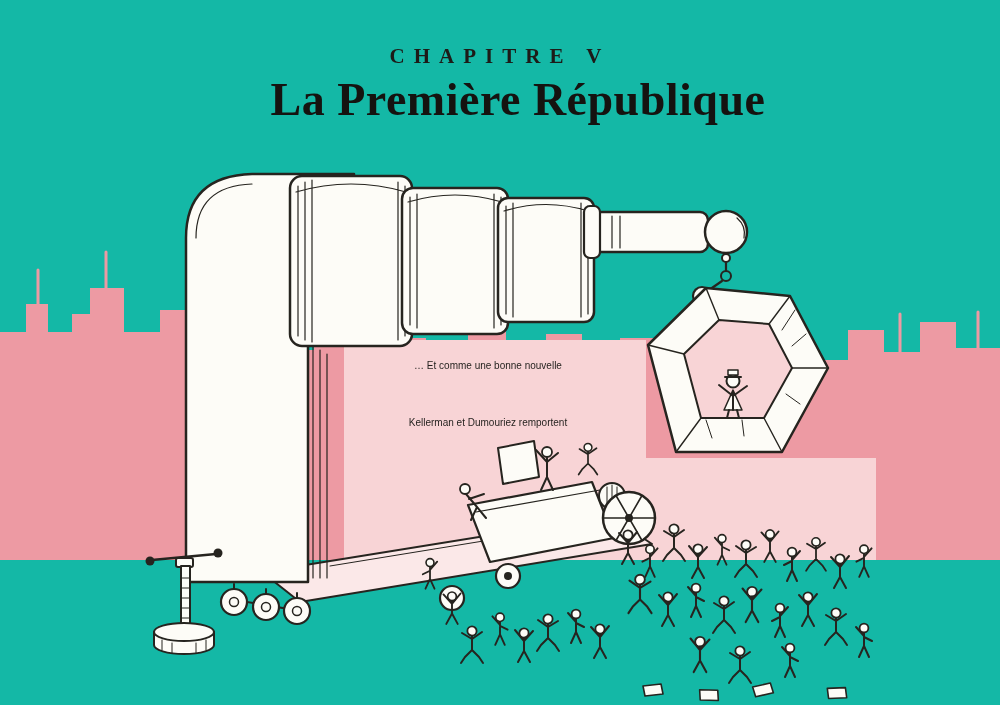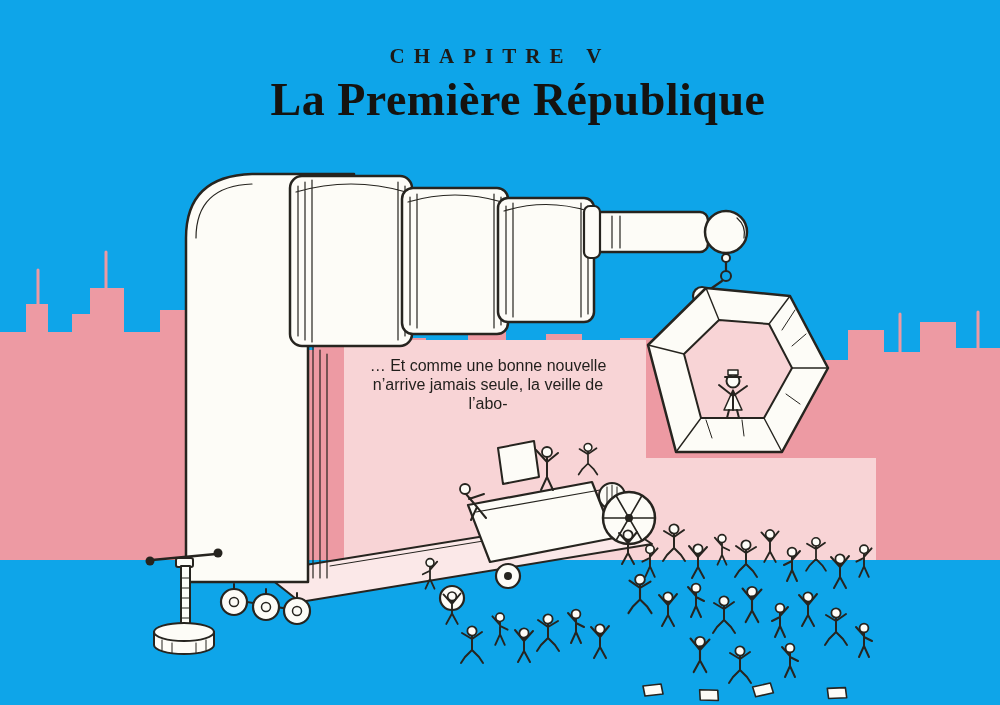--- a/index.html
+++ b/index.html
@@ -1,32 +1,32 @@
 <!DOCTYPE html>
 <html><head>
 <meta charset="utf-8">
 <style>
   html,body{margin:0;padding:0;background:#f8d4d6;}
   .page{
     position:relative;width:1000px;height:705px;overflow:hidden;
-    background:#0ea5e9;font-family:"Liberation Sans",sans-serif;color:#26241f;
+    background:#14b8a6;font-family:"Liberation Sans",sans-serif;color:#26241f;
   }
   .illustration{position:absolute;left:0;top:0;width:1000px;height:705px;z-index:1;}
   .headerblock{position:absolute;left:0;top:44px;width:100%;text-align:center;z-index:3;}
   .chapter-label{
     font-family:"Liberation Serif",serif;font-weight:700;font-size:21px;
     letter-spacing:9px;color:#1d1b18;
   }
   .page-title{
     margin:4px 0 0 0;font-family:"Liberation Serif",serif;font-weight:700;
     font-size:46px;color:#151310;letter-spacing:0.5px;padding-left:36px;
   }
   .caption{
     position:absolute;left:352px;top:356px;width:272px;z-index:3;
-    text-align:center;font-size:16px;line-height:19px;color:#211f1c;
+    text-align:center;font-size:10px;line-height:19px;color:#211f1c;
     font-family:"Liberation Sans",sans-serif;
   }
 </style>
 </head>
 <body>
 
 <div class="page">
 
   <svg class="illustration" viewBox="0 0 1000 705" stroke-linecap="round" stroke-linejoin="round">
 
@@ -187,18 +187,18 @@
     </g>
   </svg>
 
   <div class="headerblock">
     <div class="chapter-label">CHAPITRE V</div>
     <h1 class="page-title">La Première République</h1>
   </div>
 
   <div class="caption">
     <span>… Et comme une bonne nouvelle</span><br>
-    <span>n’arrive jamais seule, la veille de l’abo-</span><br>
     <br>
     <br>
+    <span>Kellerman et Dumouriez remportent</span><br>
   </div>
 
 </div>
 
 </body></html>

